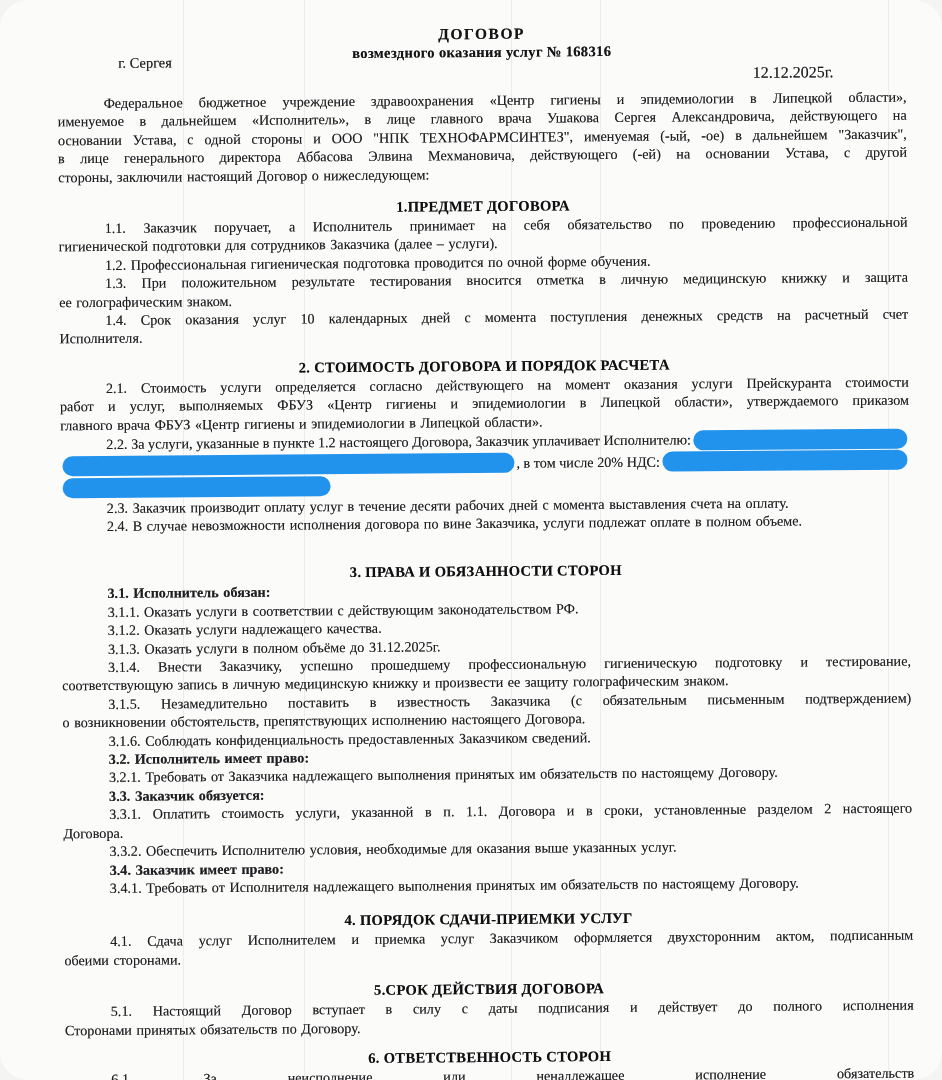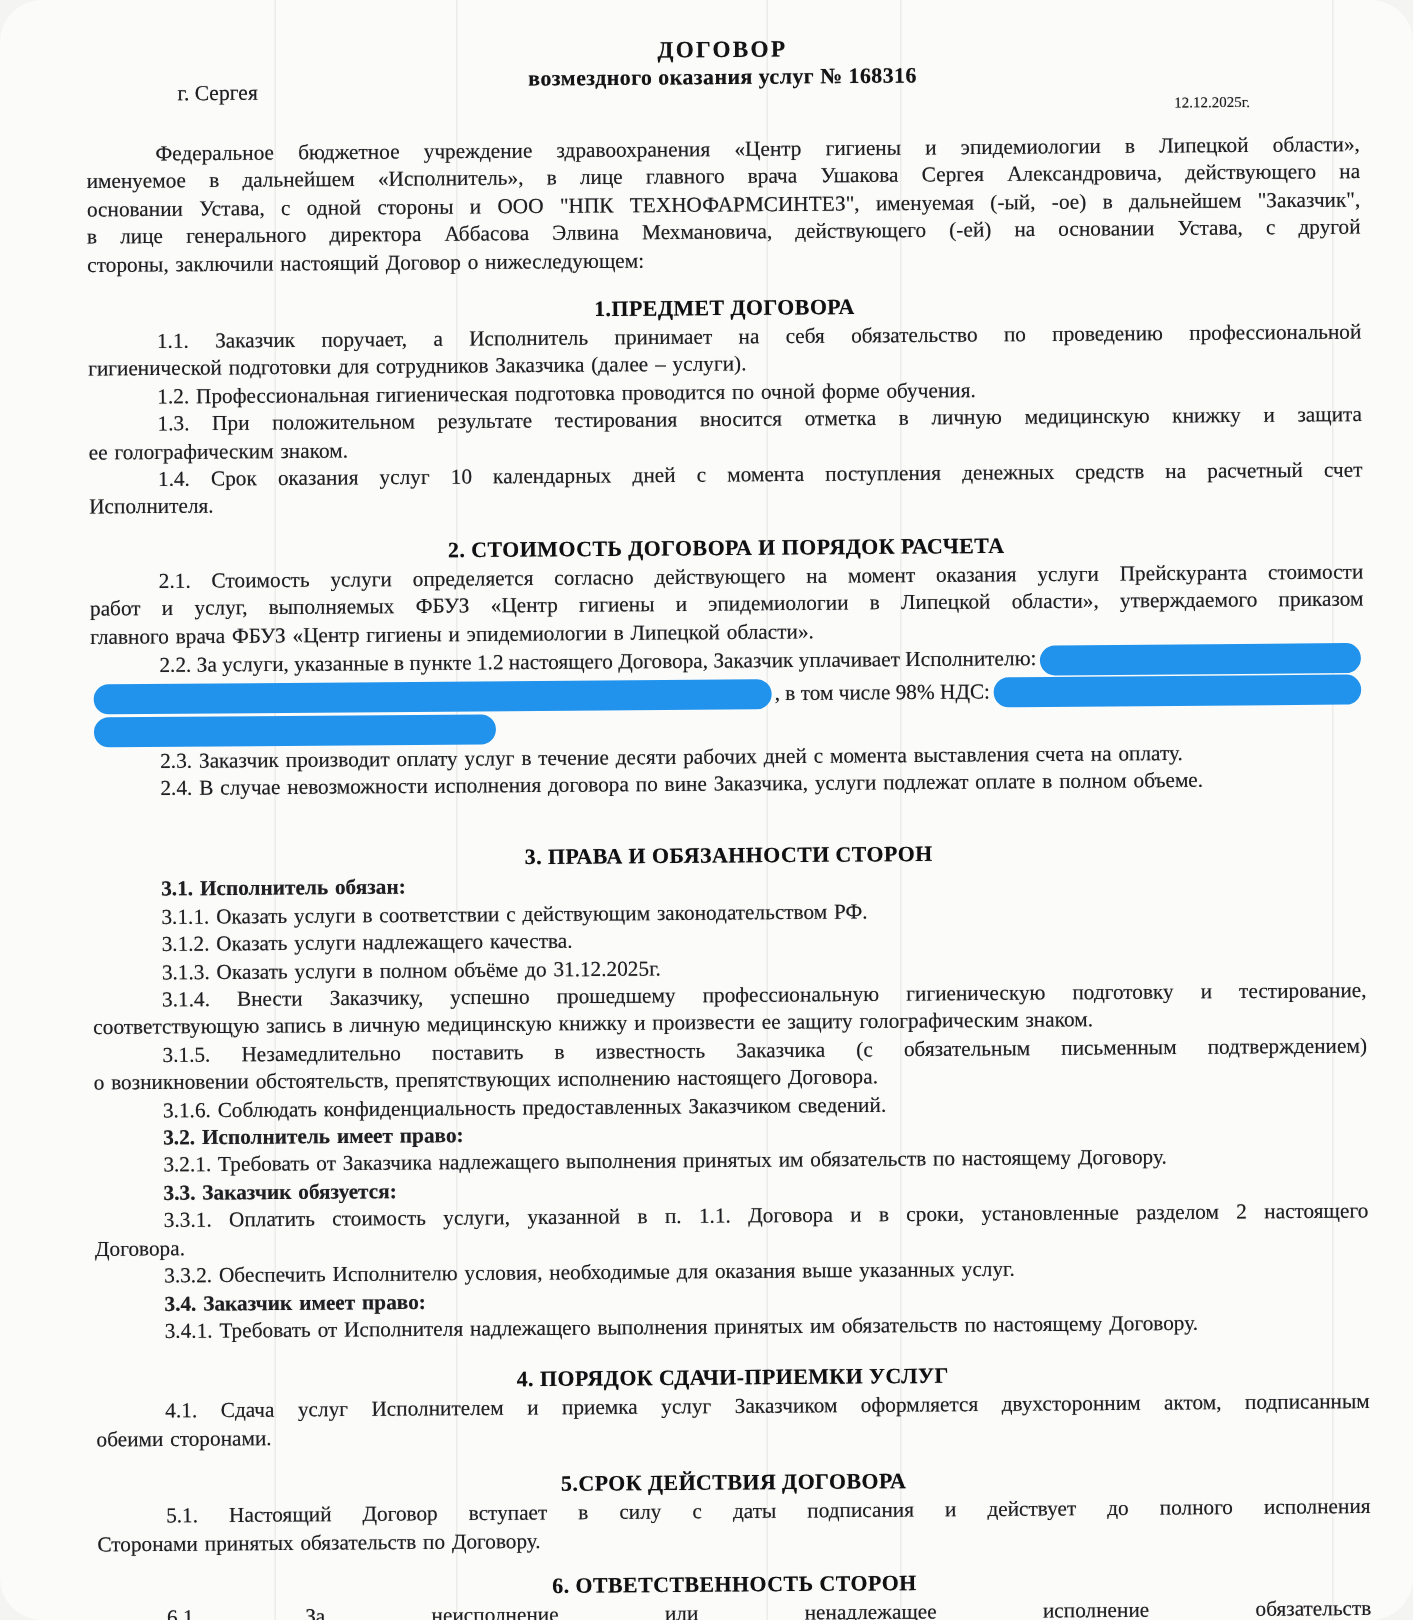--- a/index.html
+++ b/index.html
@@ -37,21 +37,21 @@
     text-align: center; font-weight: bold;
     font-size: 14.6px; line-height: 18px; letter-spacing: 0.3px;
     color: #141416;
   }
   .city {
     position: absolute; left: 61px; top: 28px;
     font-size: 14.4px;
   }
   .date {
     position: absolute; right: 73px; top: 42px;
-    font-size: 10px;
+    font-size: 16px;
     font-family: Liberation Serif, serif;
   }
   .body-blocks { margin-top: 30px; font-size: 14.2px; }
   .heading {
     text-align: center; font-weight: bold;
     font-size: 14.6px; line-height: 19px;
     letter-spacing: 0.3px; color: #101012;
   }
   .g1 { margin-top: 14px; } .g2 { margin-top: 12px; }
   .g3 { margin-top: 30px; } .g4 { margin-top: 16px; }
@@ -125,21 +125,21 @@
           <div class="line fill">работ и услуг, выполняемых ФБУЗ «Центр гигиены и эпидемиологии в Липецкой области», утверждаемого приказом</div>
           <div class="line">главного врача ФБУЗ «Центр гигиены и эпидемиологии в Липецкой области».</div>
         </div>
         <div class="para">
           <div class="rline">
             <span class="rtext rindent">2.2. За услуги, указанные в пункте 1.2 настоящего Договора, Заказчик уплачивает Исполнителю:</span>
             <span class="bar grow" style="background: rgb(33, 147, 236);"></span>
           </div>
           <div class="rline">
             <span class="bar" style="background: rgb(33, 147, 236); width: 452px;"></span>
-            <span class="rtext">, в том числе 98% НДС:</span>
+            <span class="rtext">, в том числе 20% НДС:</span>
             <span class="bar grow" style="background: rgb(33, 147, 236);"></span>
           </div>
           <div class="rline">
             <span class="bar" style="background: rgb(33, 147, 236); width: 268px;"></span>
           </div>
         </div>
         <div class="para">
           <div class="line indent">2.3. Заказчик производит оплату услуг в течение десяти рабочих дней с момента выставления счета на оплату.</div>
         </div>
         <div class="para">

